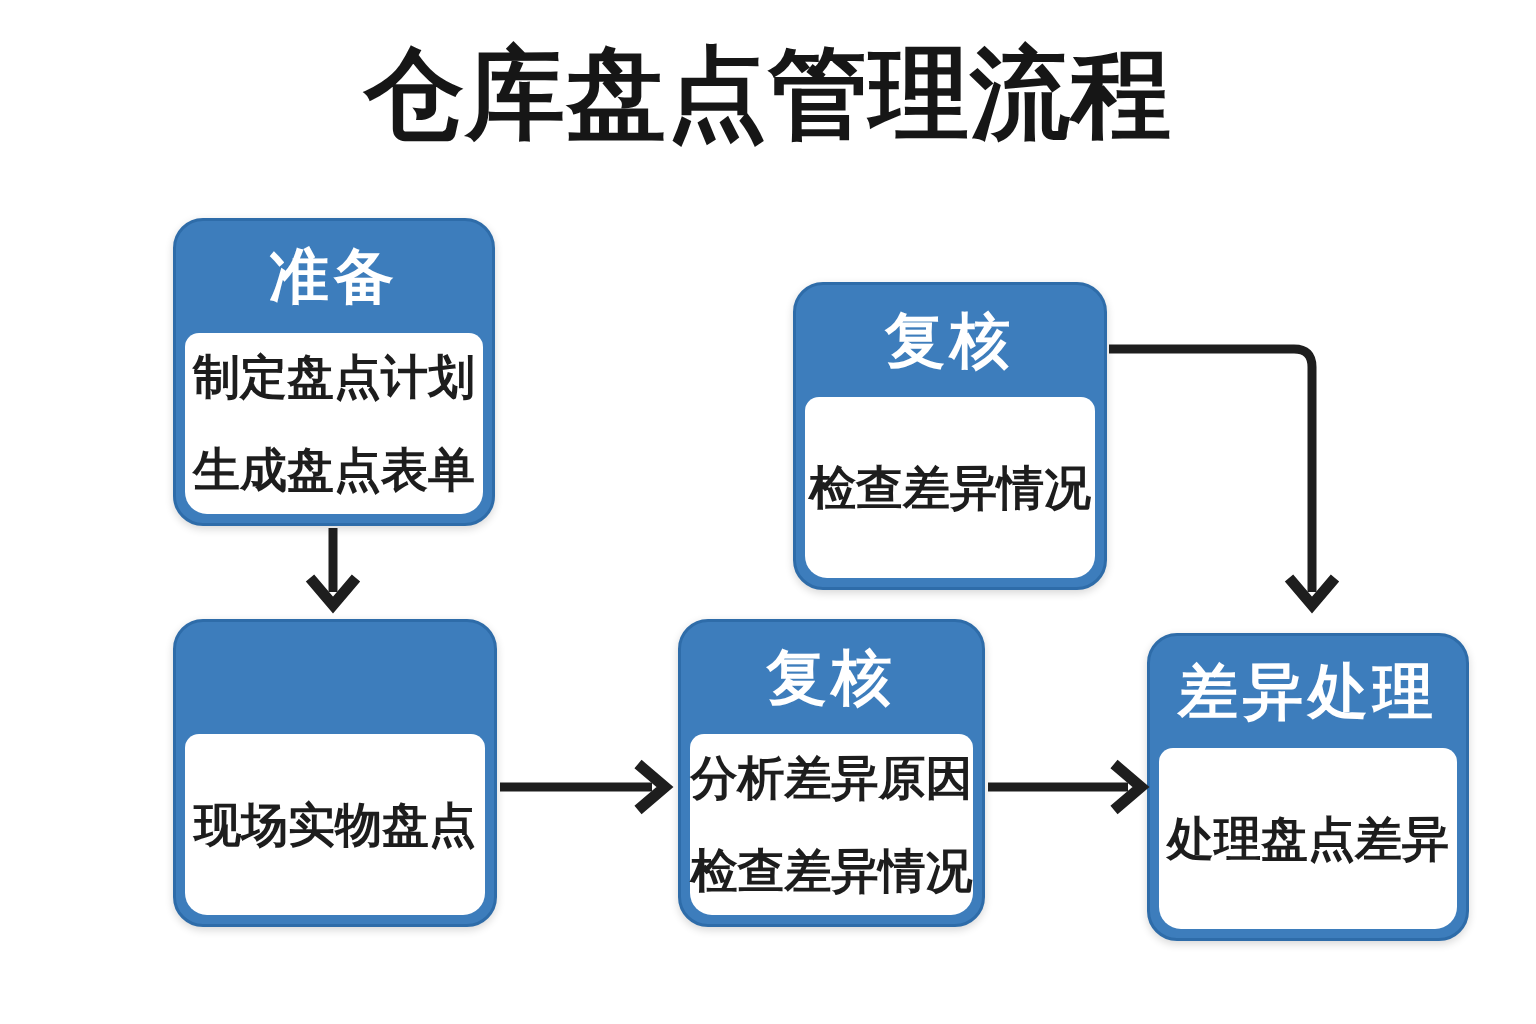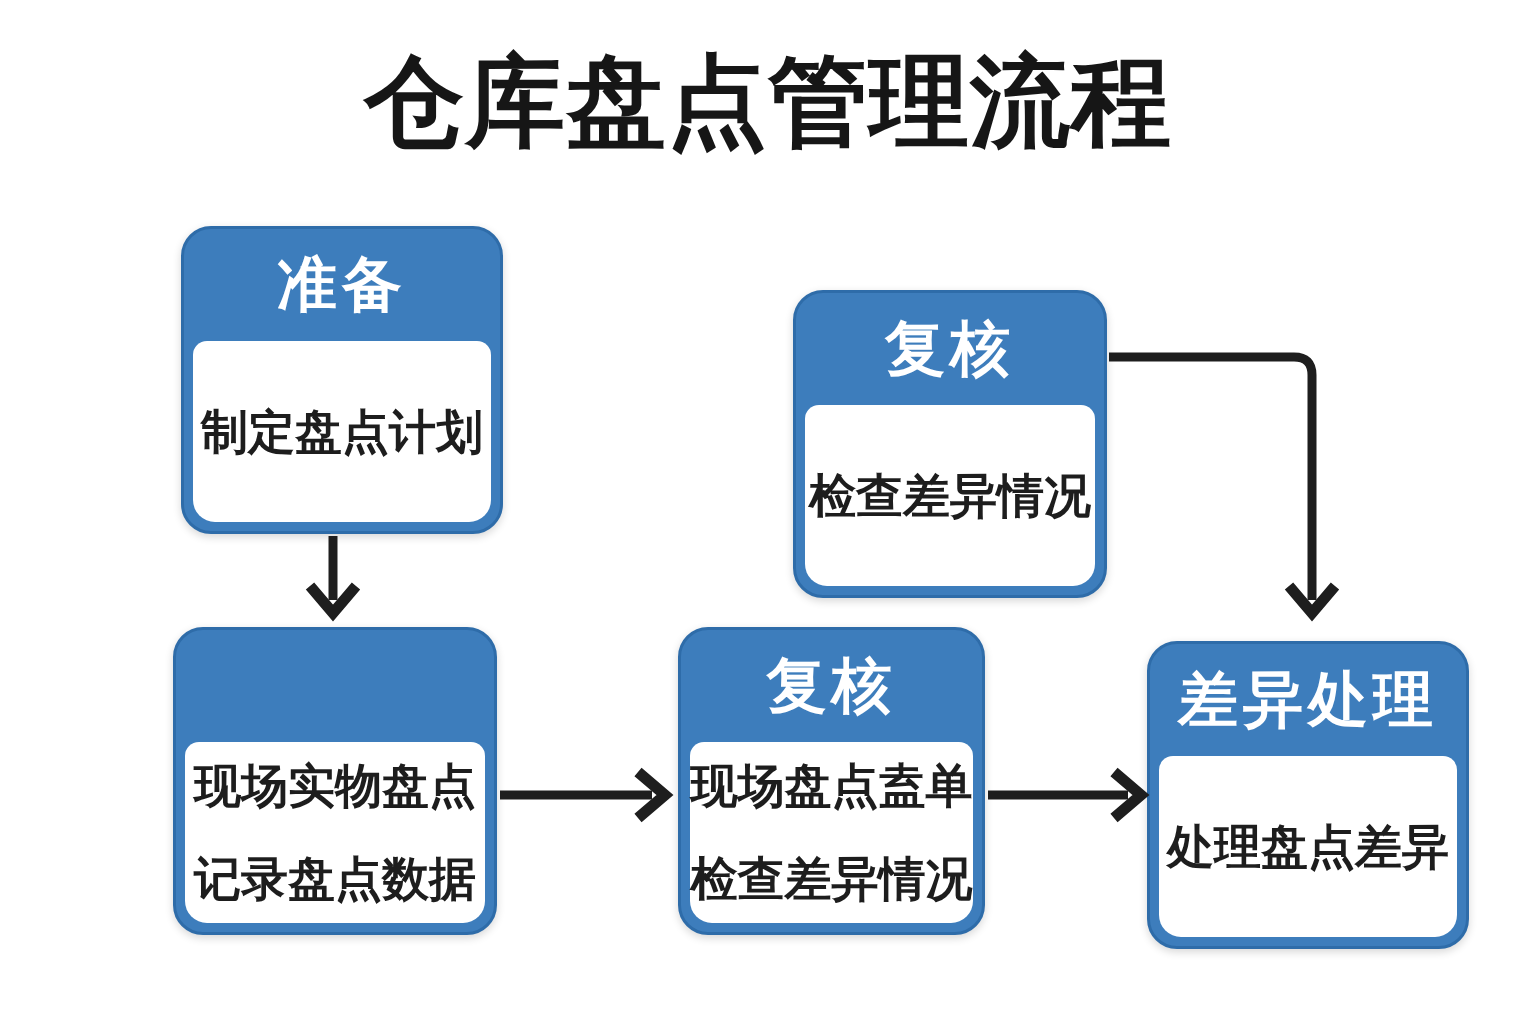--- a/index.html
+++ b/index.html
@@ -1,21 +1,20 @@
 <!DOCTYPE html>
 <html style="--page-bg: #FFFFFF; --box-fill: #3D7DBC; --box-border: #2E6CA9; --header-text: #FFFFFF; --body-bg: #FFFFFF; --body-text: #1D1D1D; --arrow: #1E1E1E;"><head>
 <meta charset="utf-8">
 <style>
   html, body { margin:0; padding:0; }
   .canvas {
     position:relative; width:1536px; height:954px;
     background:var(--page-bg, #ffffff);
     font-family:"Liberation Sans", "DejaVu Sans", sans-serif;
     overflow:hidden;
-    margin-top:8px;
   }
   .flow-title {
     position:absolute; top:36px; left:0; width:100%;
     text-align:center; font-size:100px; font-weight:900;
     color:#161616; line-height:1.15; letter-spacing:1px;
   }
   .node {
     position:absolute;
     background:var(--box-fill, #3D7DBC);
     border:3px solid var(--box-border, #2E6CA9);
@@ -36,21 +35,21 @@
     border-radius:14px 14px 22px 22px;
     display:flex; flex-direction:column;
     align-items:center; justify-content:center; gap:41px;text-align:center;
   }
   .body-line {
     font-size:47px; font-weight:700;
     color:var(--body-text, #1d1d1d);
     white-space:nowrap; line-height:1.1;
   }
   
-  #node-prepare    { left:181px;  top:218px; width:322px; height:308px;padding-left:45px; }
+  #node-prepare    { left:173px;  top:218px; width:322px; height:308px;padding-left:45px; }
   #node-review-top { left:793px;  top:282px; width:314px; height:308px; }
   #node-count      { left:173px;  top:619px; width:324px; height:308px; }
   #node-review-mid { left:678px;  top:619px; width:307px; height:308px; }
   #node-diff       { left:1147px; top:633px; width:322px; height:308px; }
   .arrows {
     position:absolute; top:0; left:0;
     color:var(--arrow, #1e1e1e);
     pointer-events:none;
   }
 </style>
@@ -58,41 +57,41 @@
 <body>
 
 <div class="canvas">
 
   <div class="flow-title">仓库盘点管理流程</div>
 
   <div class="node" id="node-prepare">
     <div class="node-header">准备</div>
     <div class="node-body">
       <div class="body-line">制定盘点计划</div>
+      <div class="body-line">生成盘点表单</div>
     </div>
   </div>
 
   <div class="node" id="node-review-top">
     <div class="node-header">复核</div>
     <div class="node-body">
       <div class="body-line">检查差异情况</div>
     </div>
   </div>
 
   <div class="node" id="node-count">
     <div class="node-body">
       <div class="body-line">现场实物盘点</div>
-      <div class="body-line">记录盘点数据</div>
     </div>
   </div>
 
   <div class="node" id="node-review-mid">
     <div class="node-header">复核</div>
     <div class="node-body">
-      <div class="body-line">现场盘点盍单</div>
+      <div class="body-line">分析差异原因</div>
       <div class="body-line">检查差异情况</div>
     </div>
   </div>
 
   <div class="node" id="node-diff">
     <div class="node-header">差异处理</div>
     <div class="node-body">
       <div class="body-line">处理盘点差异</div>
     </div>
   </div>

